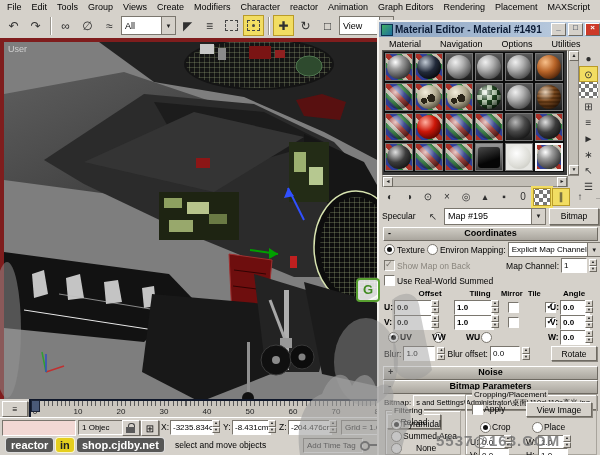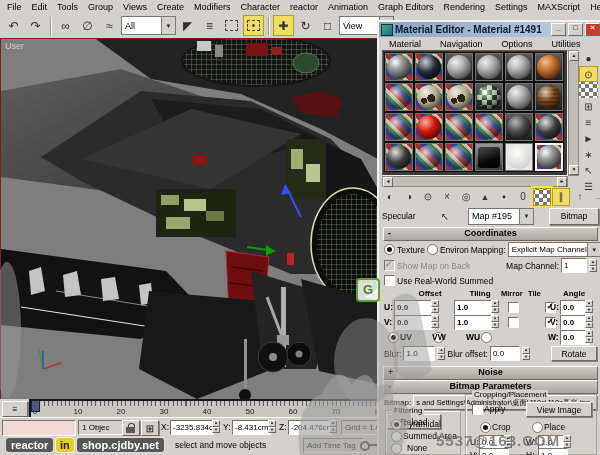--- a/index.html
+++ b/index.html
@@ -24,21 +24,21 @@
                  linear-gradient(45deg,#777 25%,#fff 25%,#fff 75%,#777 75%);
                  background-size:8px 8px;background-position:1px 1px,5px 5px;}
   .tbico.checker.active{box-shadow:0 0 0 2px #f2dd62;}
   .dropdown{height:17px;background:#fff;border:1px solid #7a766e;display:inline-flex;align-items:center;
             font-size:9px;padding-left:3px;position:relative;flex:0 0 auto;}
   .dd-btn{margin-left:auto;width:13px;align-self:stretch;background:#d5d1ca;border-left:1px solid #7a766e;
           display:flex;align-items:center;justify-content:center;font-size:6px;color:#222;}
 
   
   .viewport{position:absolute;top:38px;left:0;width:377px;height:360px;background:#7e7e7e;
-            border:1px solid #7f1d1d;}
+            border:4px solid #7f1d1d;}
   .vp-label{position:absolute;top:2px;left:4px;color:#cfcfcf;font-size:9px;z-index:2;}
 
   
   .timeline{position:absolute;top:399px;left:0;width:600px;height:18px;background:#d5d1ca;}
   .mcebtn{position:absolute;left:2px;top:2px;width:24px;height:14px;font-size:9px;}
   .ruler{position:absolute;left:29px;top:0;right:0;height:17px;background:#cac6be;
          border:2px solid #0f172a;}
   .ruler::before{content:"";position:absolute;left:4px;right:0;top:0;height:5px;
          background:repeating-linear-gradient(90deg,#5a5a5a 0 1px,transparent 1px 4.3px);}
   .tick-label{position:absolute;top:6px;font-size:8px;color:#222;transform:translateX(-50%);}
@@ -118,21 +118,21 @@
            display:flex;flex-direction:column;justify-content:space-between;}
   .hscroll{left:3px;top:154px;width:184px;height:9px;background:#c2beb6;border:1px solid #8a867e;
            display:flex;justify-content:space-between;}
   .sbbtn{width:8px;height:8px;background:#d5d1ca;border:1px solid;border-color:#fff #6e6a62 #6e6a62 #fff;
          font-size:5px;line-height:7px;text-align:center;color:#222;flex:0 0 auto;}
   .vtools{left:200px;top:28px;width:19px;display:flex;flex-direction:column;gap:0;}
   .vtools .tbico{width:17px;height:14px;font-size:10px;}
   .htools{left:2px;top:166px;right:20px;height:17px;display:flex;gap:1px;align-items:center;}
   .htools .tbico{width:16px;height:16px;font-size:10px;}
 
-  .specrow{left:3px;top:186px;right:3px;height:16px;display:flex;align-items:center;gap:15px;}
+  .specrow{left:3px;top:186px;right:3px;height:16px;display:flex;align-items:center;gap:3px;}
   .roll{left:4px;right:4px;height:12px;background:linear-gradient(#cfccc4,#aaa69e);
         border:1px solid;border-color:#fff #6e6a62 #6e6a62 #fff;text-align:center;font-weight:bold;
         font-size:9px;line-height:11px;position:absolute;}
   .rmark{position:absolute;left:4px;top:0;font-weight:bold;}
   .mrow{position:absolute;left:5px;right:5px;height:13px;display:flex;align-items:center;gap:2px;
         font-size:8.5px;white-space:nowrap;}
   .arow{position:absolute;left:5px;right:21px;height:13px;font-size:8.5px;font-weight:bold;}
   .arow>*{position:absolute;top:0;}
   .chk{width:9px;height:9px;background:#fff;border:1px solid;border-color:#7a766e #fff #fff #7a766e;
        display:inline-block;position:relative;flex:0 0 auto;}
@@ -171,21 +171,21 @@
       <span class="menu-item">Tools</span>
       <span class="menu-item">Group</span>
       <span class="menu-item">Views</span>
       <span class="menu-item">Create</span>
       <span class="menu-item">Modifiers</span>
       <span class="menu-item">Character</span>
       <span class="menu-item">reactor</span>
       <span class="menu-item">Animation</span>
       <span class="menu-item">Graph Editors</span>
       <span class="menu-item">Rendering</span>
-      <span class="menu-item">Settings</span>
+      <span class="menu-item">Placement</span>
       <span class="menu-item">MAXScript</span>
       <span class="menu-item">Help</span>
     </div>
 
   <div class="toolbar">
     <span style="display:contents"><span class="tbico">↶</span><span class="tbico">↷</span></span>
     <span class="tbsep"></span>
     <span style="display:contents"><span class="tbico">∞</span><span class="tbico">∅</span><span class="tbico">≈</span></span>
     <div class="dropdown" style="width:50px">
       <span>All</span>
@@ -627,21 +627,21 @@
       <span class="fld" style="position:absolute;left:72px;top:53px;width:24px">1.0</span>
     </div>
 
     <div class="grp" style="left:6px;top:388px;width:74px;height:43px">
       <span class="grp-title">Filtering</span>
       <span class="rad on" style="position:absolute;left:5px;top:8px"></span>
       <span class="lbl" style="position:absolute;left:17px;top:8px">Pyramidal</span>
       <span class="rad" style="position:absolute;left:5px;top:20px"></span>
       <span class="lbl" style="position:absolute;left:17px;top:20px">Summed Area</span>
       <span class="rad" style="position:absolute;left:5px;top:32px"></span>
-      <span class="lbl" style="position:absolute;left:21px;top:32px">None</span>
+      <span class="lbl" style="position:absolute;left:30px;top:32px">None</span>
     </div>
   </div>
 
   <div class="wmlayer">
     <svg width="600" height="455">
       <ellipse cx="7" cy="330" rx="14" ry="68" fill="rgba(150,150,150,0.5)"></ellipse>
       <ellipse cx="366" cy="362" rx="32" ry="44" fill="rgba(150,150,150,0.45)"></ellipse>
       <path d="M300,455 C295,420 305,400 322,394 C330,372 346,368 352,386 C360,370 372,372 376,388 C386,380 396,386 393,400 C410,402 416,418 406,432 L400,455 Z" fill="rgba(158,158,158,0.6)"></path>
       <path d="M392,300 C406,288 420,294 420,312 L432,370 C420,384 400,382 394,368 Z" fill="rgba(150,150,150,0.45)"></path>
     </svg>

